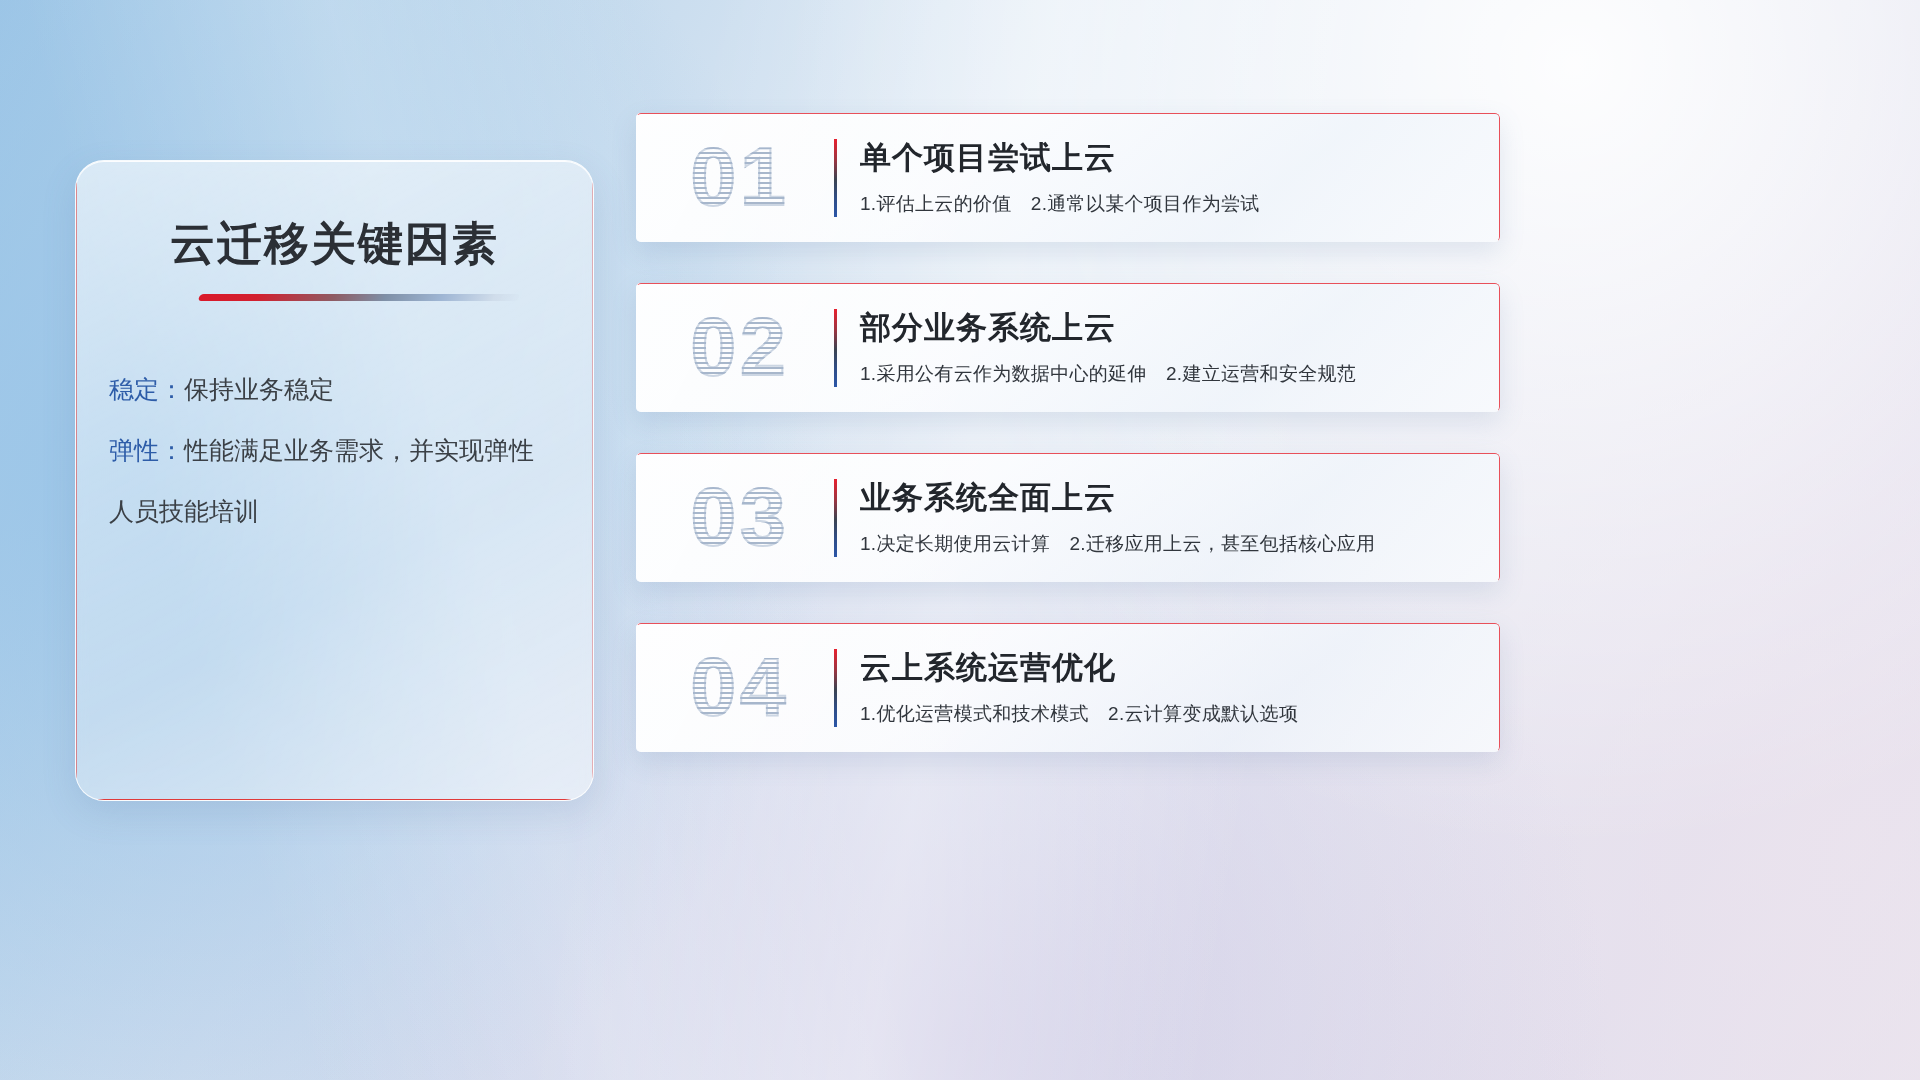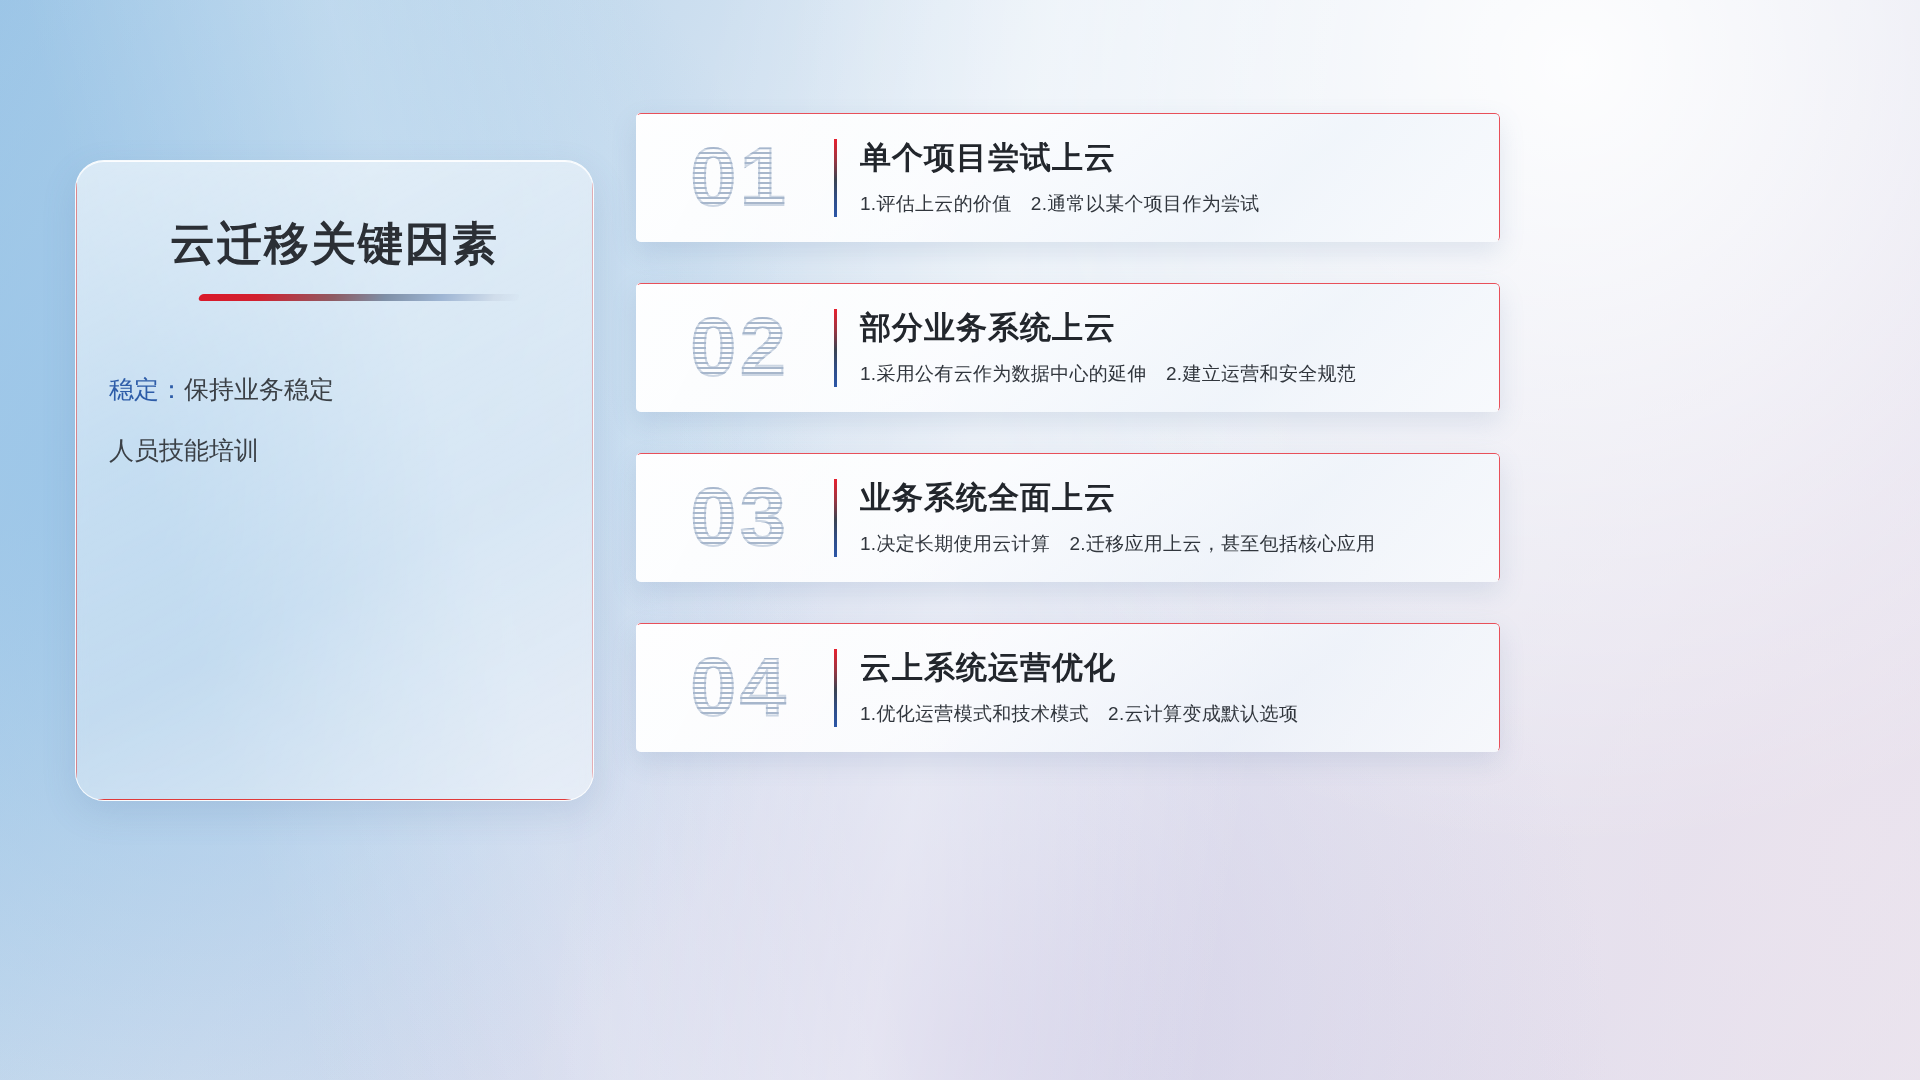--- a/index.html
+++ b/index.html
@@ -168,20 +168,23 @@
 
     <div class="panel-title">云迁移关键因素</div>
 
     <div class="title-rule"></div>
 
     <div class="factor-list">
       <div class="factor-row">
         <span class="factor-label blue">稳定：</span><span>保持业务稳定</span>
       </div>
       <div class="factor-row">
+        <span class="factor-label blue">弹性：</span><span>性能满足业务需求，并实现弹性</span>
+      </div>
+      <div class="factor-row">
         <span>人员技能培训</span>
       </div>
     </div>
   </div>
 
   <div class="cards">
 
     <div class="card">
       <div class="card-num">01</div>
       <div class="card-bar"></div>

